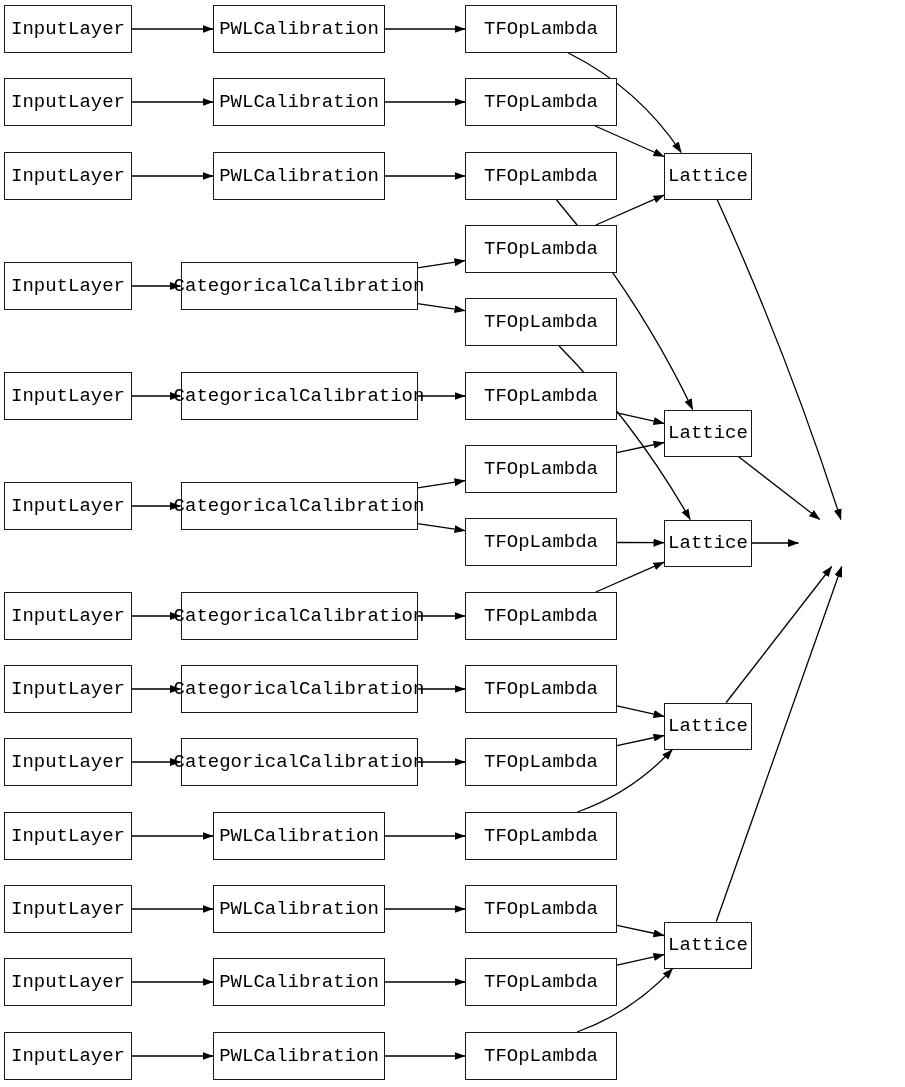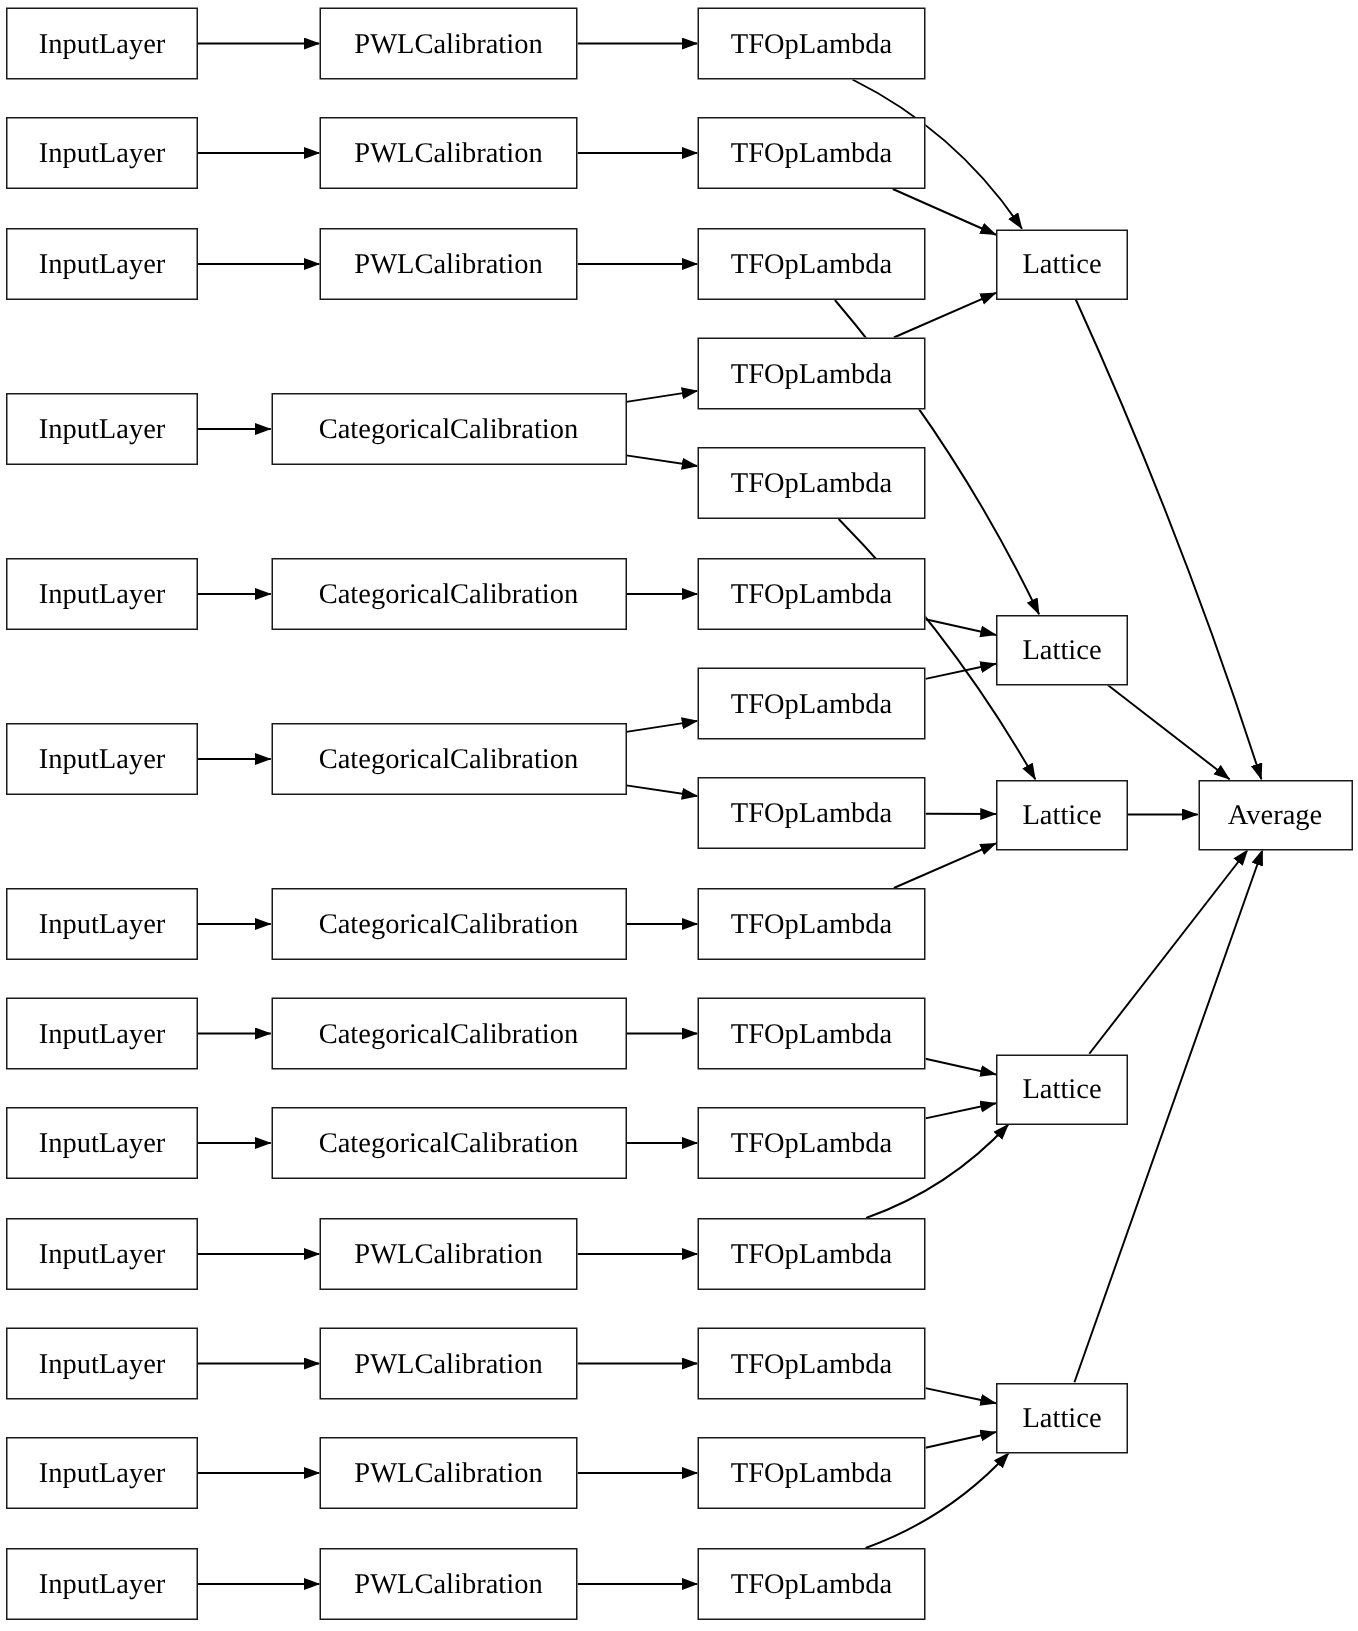--- a/index.html
+++ b/index.html
@@ -26,20 +26,21 @@
     box-sizing: border-box;
     background: #ffffff;
     border: 1.4px solid #1a1a1a;
     display: flex;
     align-items: center;
     justify-content: center;
     font-size: 19px;
     color: #000000;
     white-space: nowrap;
     line-height: 1;
+    font-family: Liberation Mono, monospace;
   }
 </style>
 </head>
 <body>
 
 <div id="canvas">
   <svg id="edges" width="905" height="1087" viewBox="0 0 905 1087">
     <defs>
       <marker id="arrow" markerUnits="userSpaceOnUse" markerWidth="12" markerHeight="9" refX="10.5" refY="4" orient="auto">
         <path d="M0,0 L11,4 L0,8 Z" fill="#000000"></path>
@@ -228,16 +229,13 @@
     </div>
     <div class="node" style="left: 664px; top: 519.5px; width: 88px; height: 47px;">
       <span>Lattice</span>
     </div>
     <div class="node" style="left: 664px; top: 702.5px; width: 88px; height: 47px;">
       <span>Lattice</span>
     </div>
     <div class="node" style="left: 664px; top: 921.5px; width: 88px; height: 47px;">
       <span>Lattice</span>
     </div>
-    <div class="node" style="left: 798.5px; top: 519.5px; width: 103px; height: 47px;">
-      <span>Average</span>
-    </div>
   </div>
 
 </body></html>

